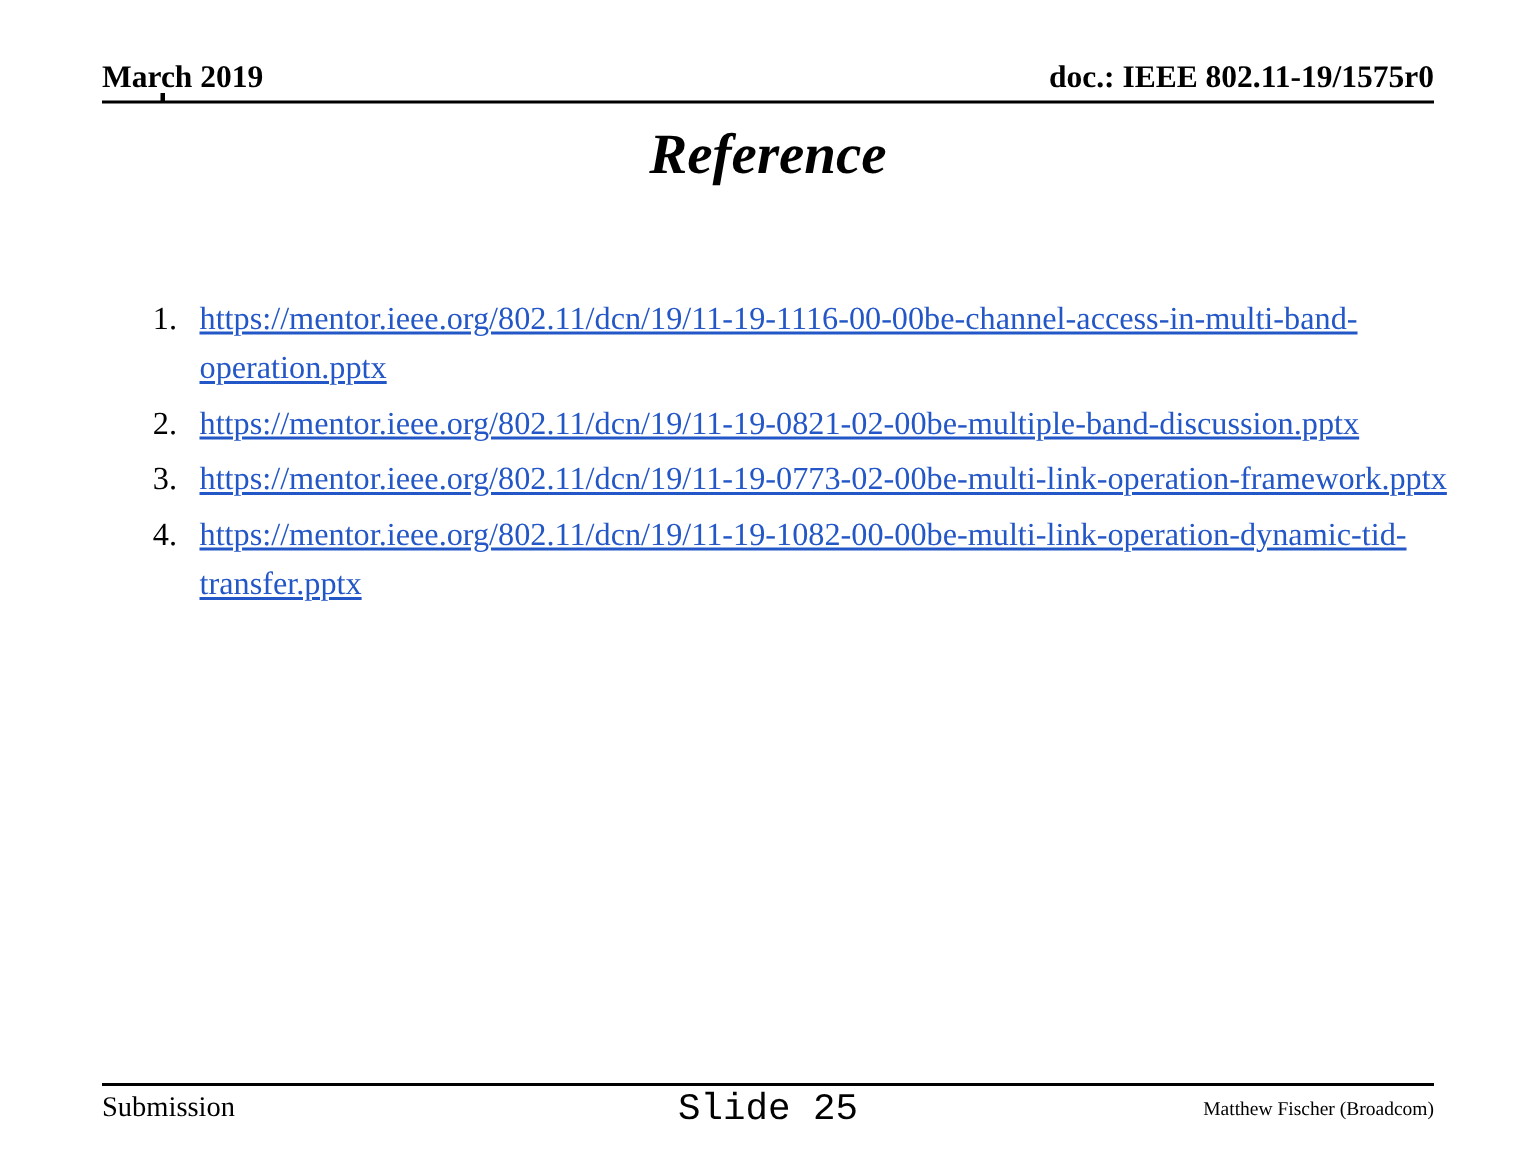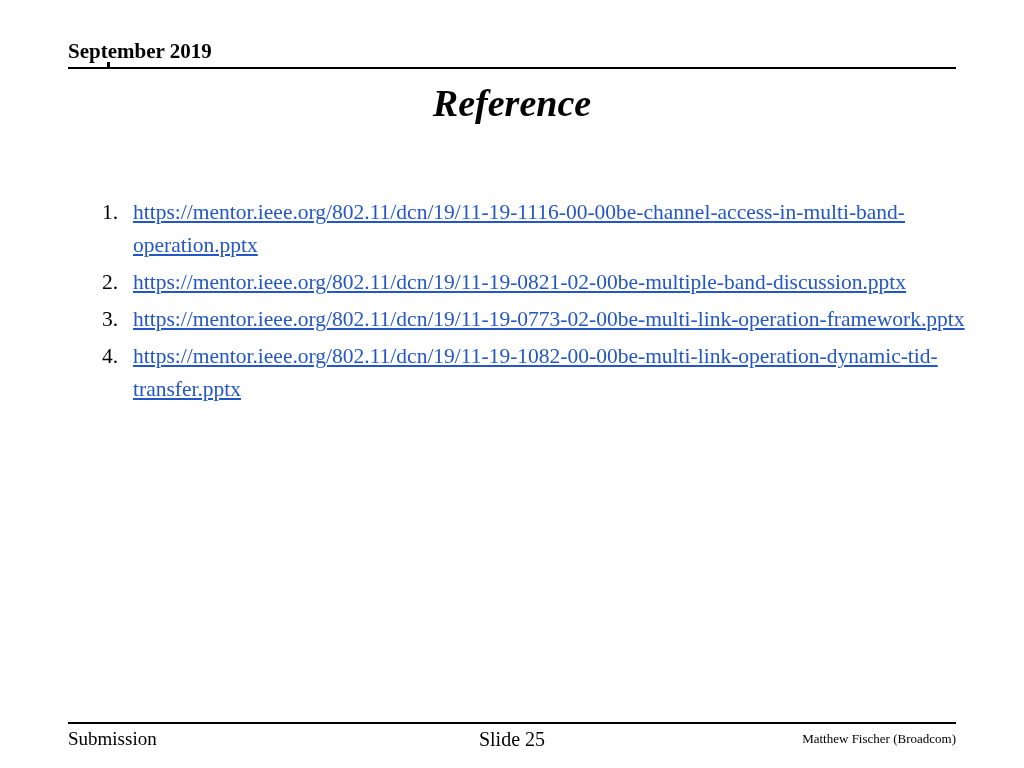--- a/index.html
+++ b/index.html
@@ -138,38 +138,40 @@
   .footer-left {
     flex: 0 0 33%;
     text-align: left;
     font-size: 19px;
     white-space: nowrap;
   }
 
   .footer-center {
     flex: 0 0 34%;
     text-align: center;
-    font-size: 20px;
-    white-space: nowrap;
+    font-size: 25px;
+    white-space: nowrap;
+    font-family: Liberation Mono, monospace;
   }
 
   .footer-right {
     flex: 0 0 33%;
     text-align: right;
     font-size: 13px;
     white-space: nowrap;
   }
 </style>
 </head>
 <body>
 
 <div class="slide">
 
   <div class="slide-header">
-    <div class="header-date">September 2019</div>
+    <div class="header-date">March 2019</div>
+    <div class="header-doc">doc.: IEEE 802.11-19/1575r0</div>
   </div>
   <div class="header-rule"></div>
   <div class="header-tick"></div>
 
   <div class="slide-title">Reference</div>
 
   <ol class="ref-list">
     <li class="ref-item">
       <span class="ref-number">1.</span>
       <a class="ref-link" href="#">https://mentor.ieee.org/802.11/dcn/19/11-19-1116-00-00be-channel-access-in-multi-band-operation.pptx</a>

